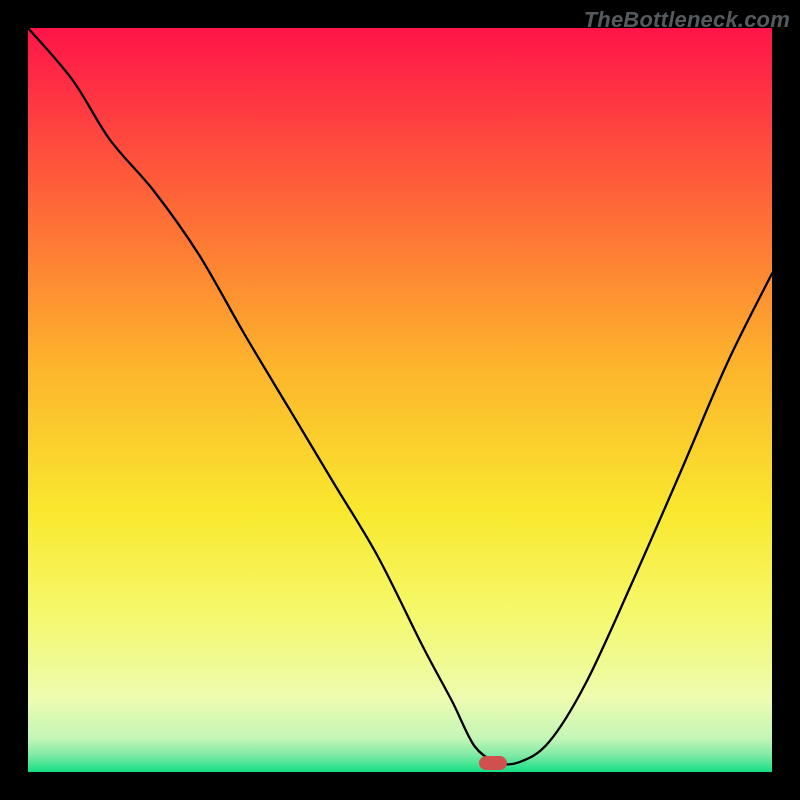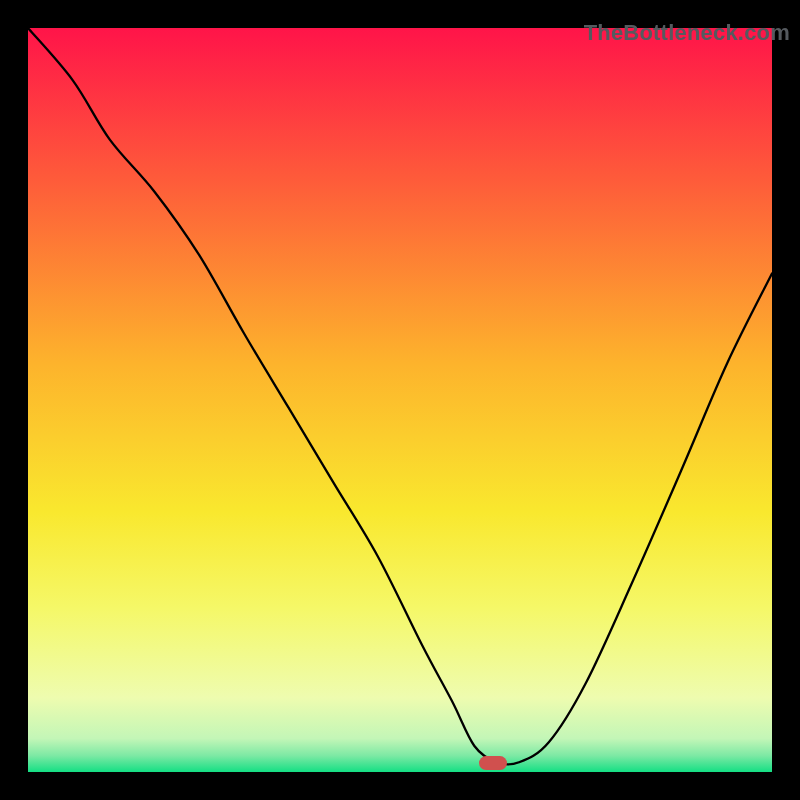--- a/index.html
+++ b/index.html
@@ -20,27 +20,28 @@
   .plot {
     position: absolute;
     left: 28px;
     top: 28px;
     width: 744px;
     height: 744px;
     overflow: hidden;
   }
   .watermark {
     position: absolute;
-    top: 20px;
+    top: 7px;
     right: 10px;
     color: #555a5f;
     font-size: 22px;
     font-weight: 600;
     letter-spacing: 0.2px;
     user-select: none;
+    font-style: italic;
   }
   svg { display: block; }
 </style>
 </head>
 <body>
 
 <div class="frame">
 
   <div class="plot">
     <svg id="chart-svg" width="744" height="744" viewBox="0 0 744 744">

